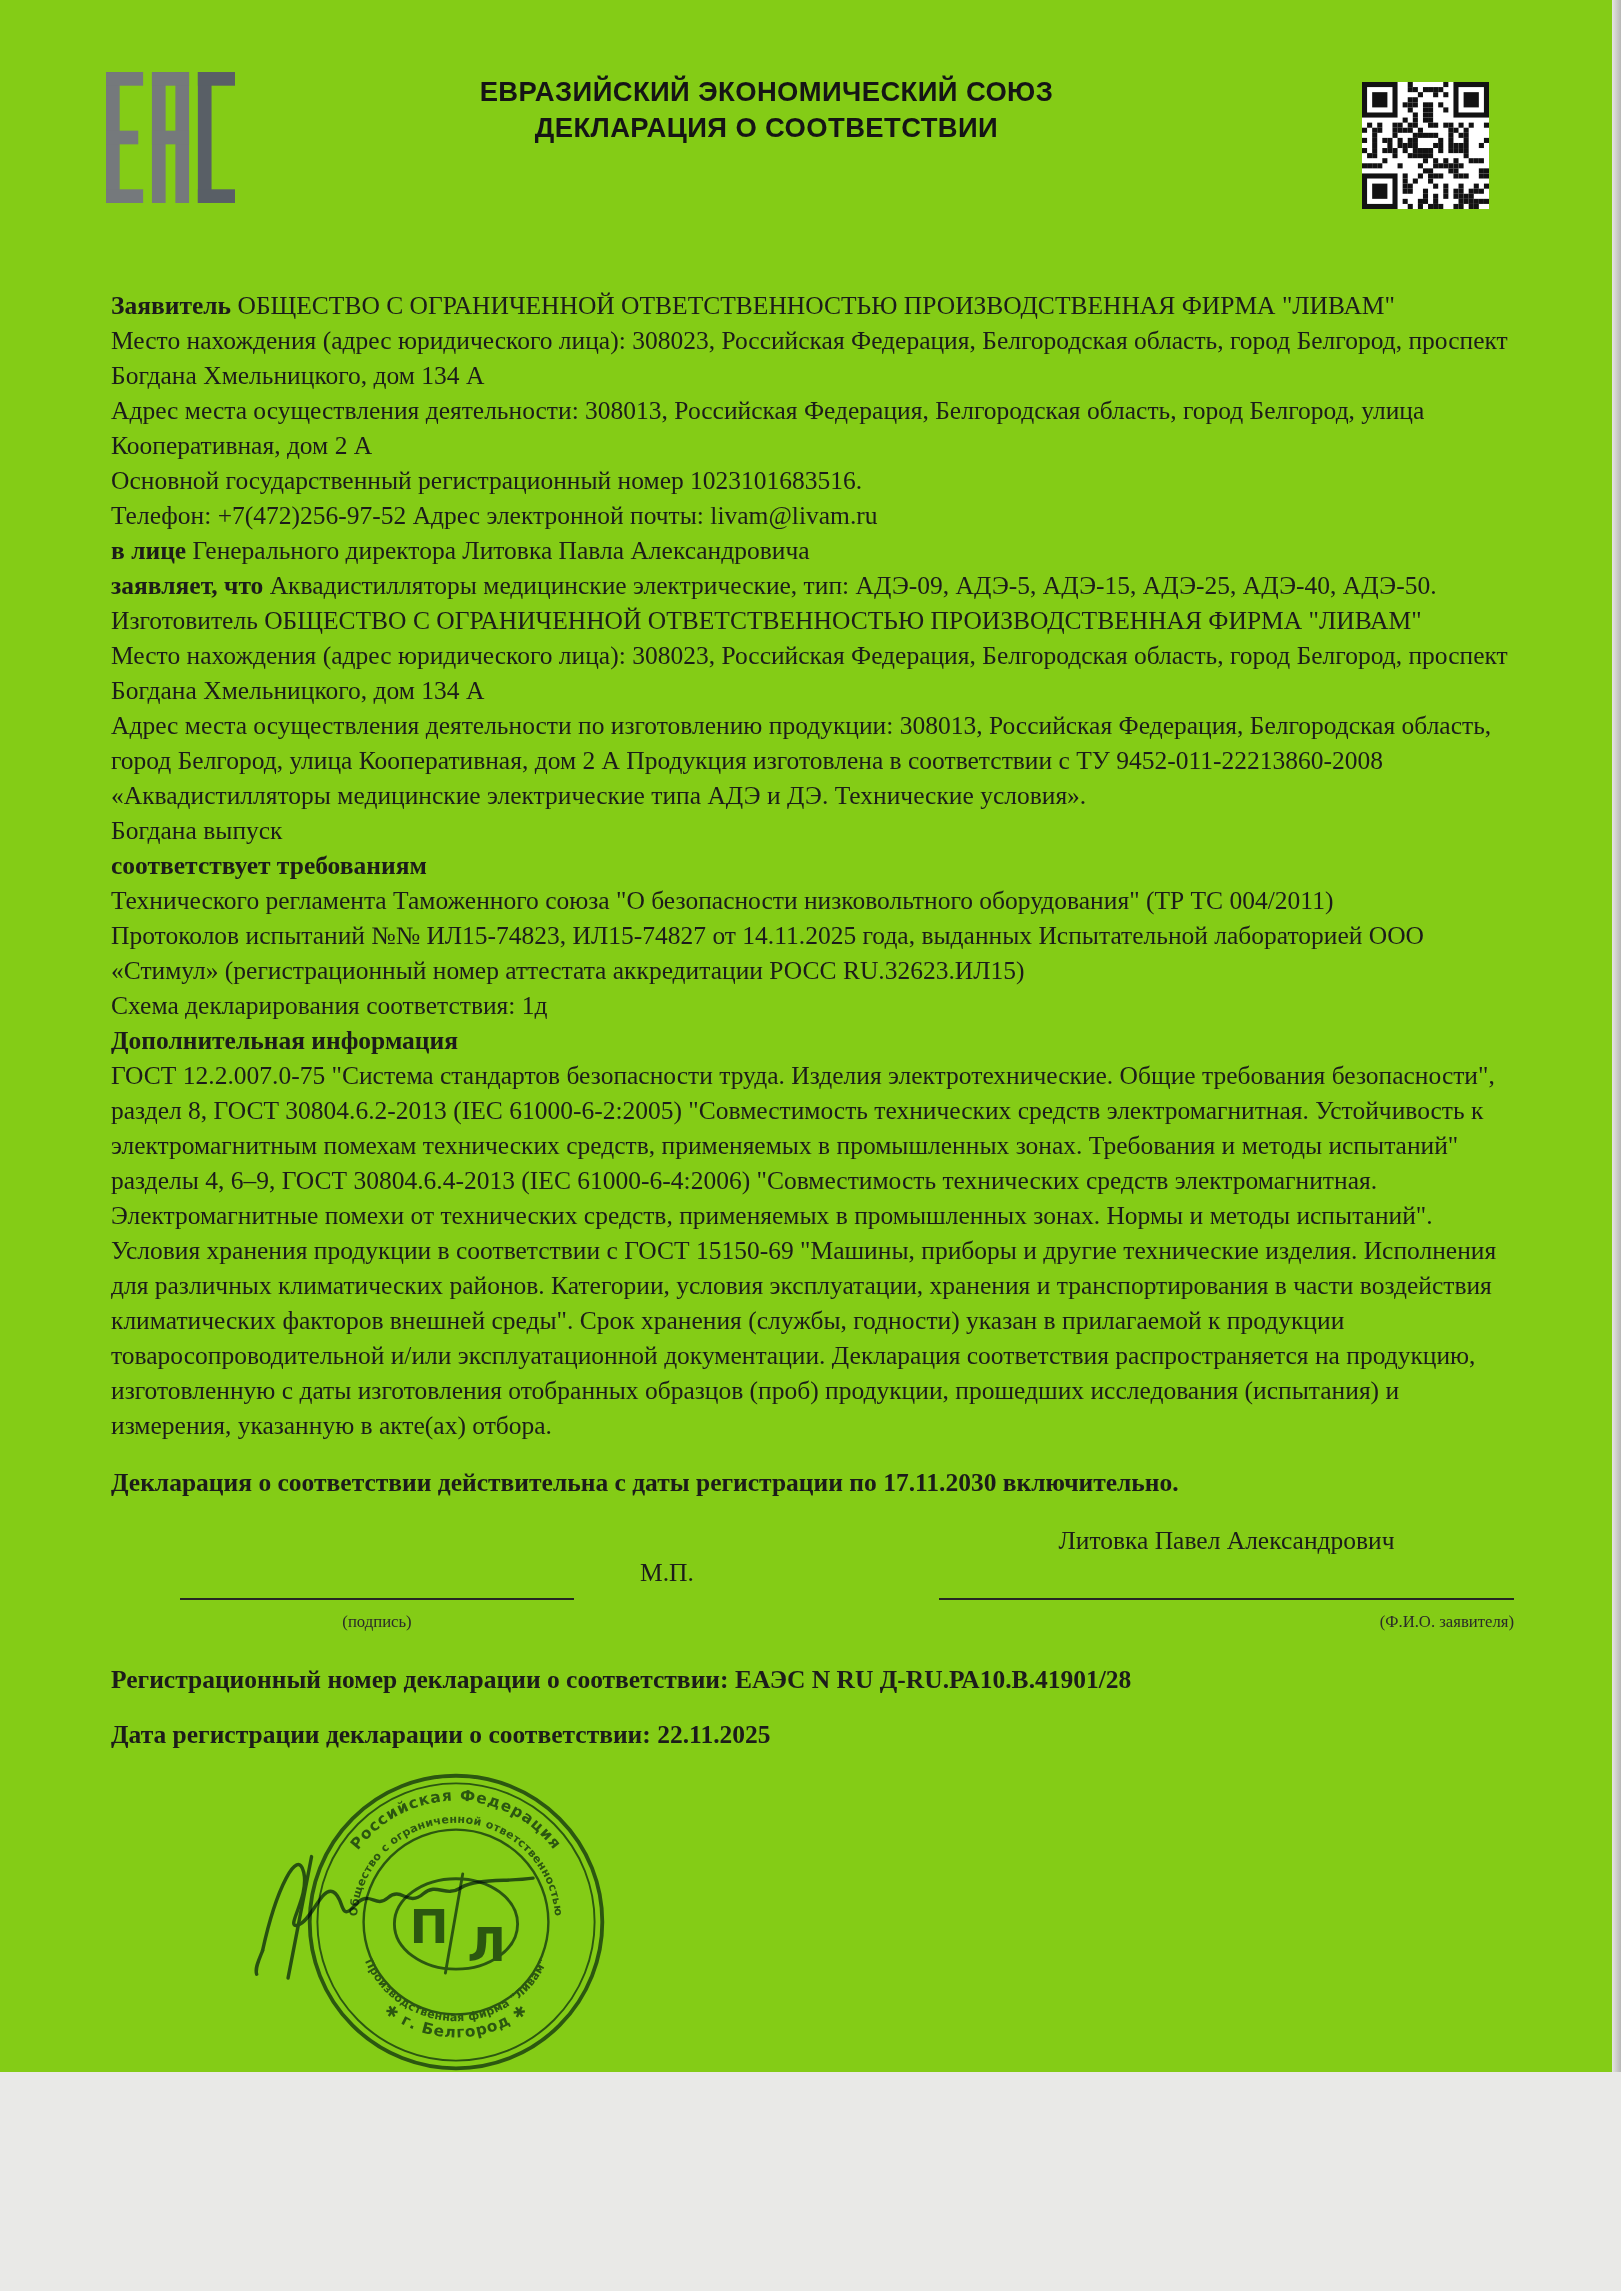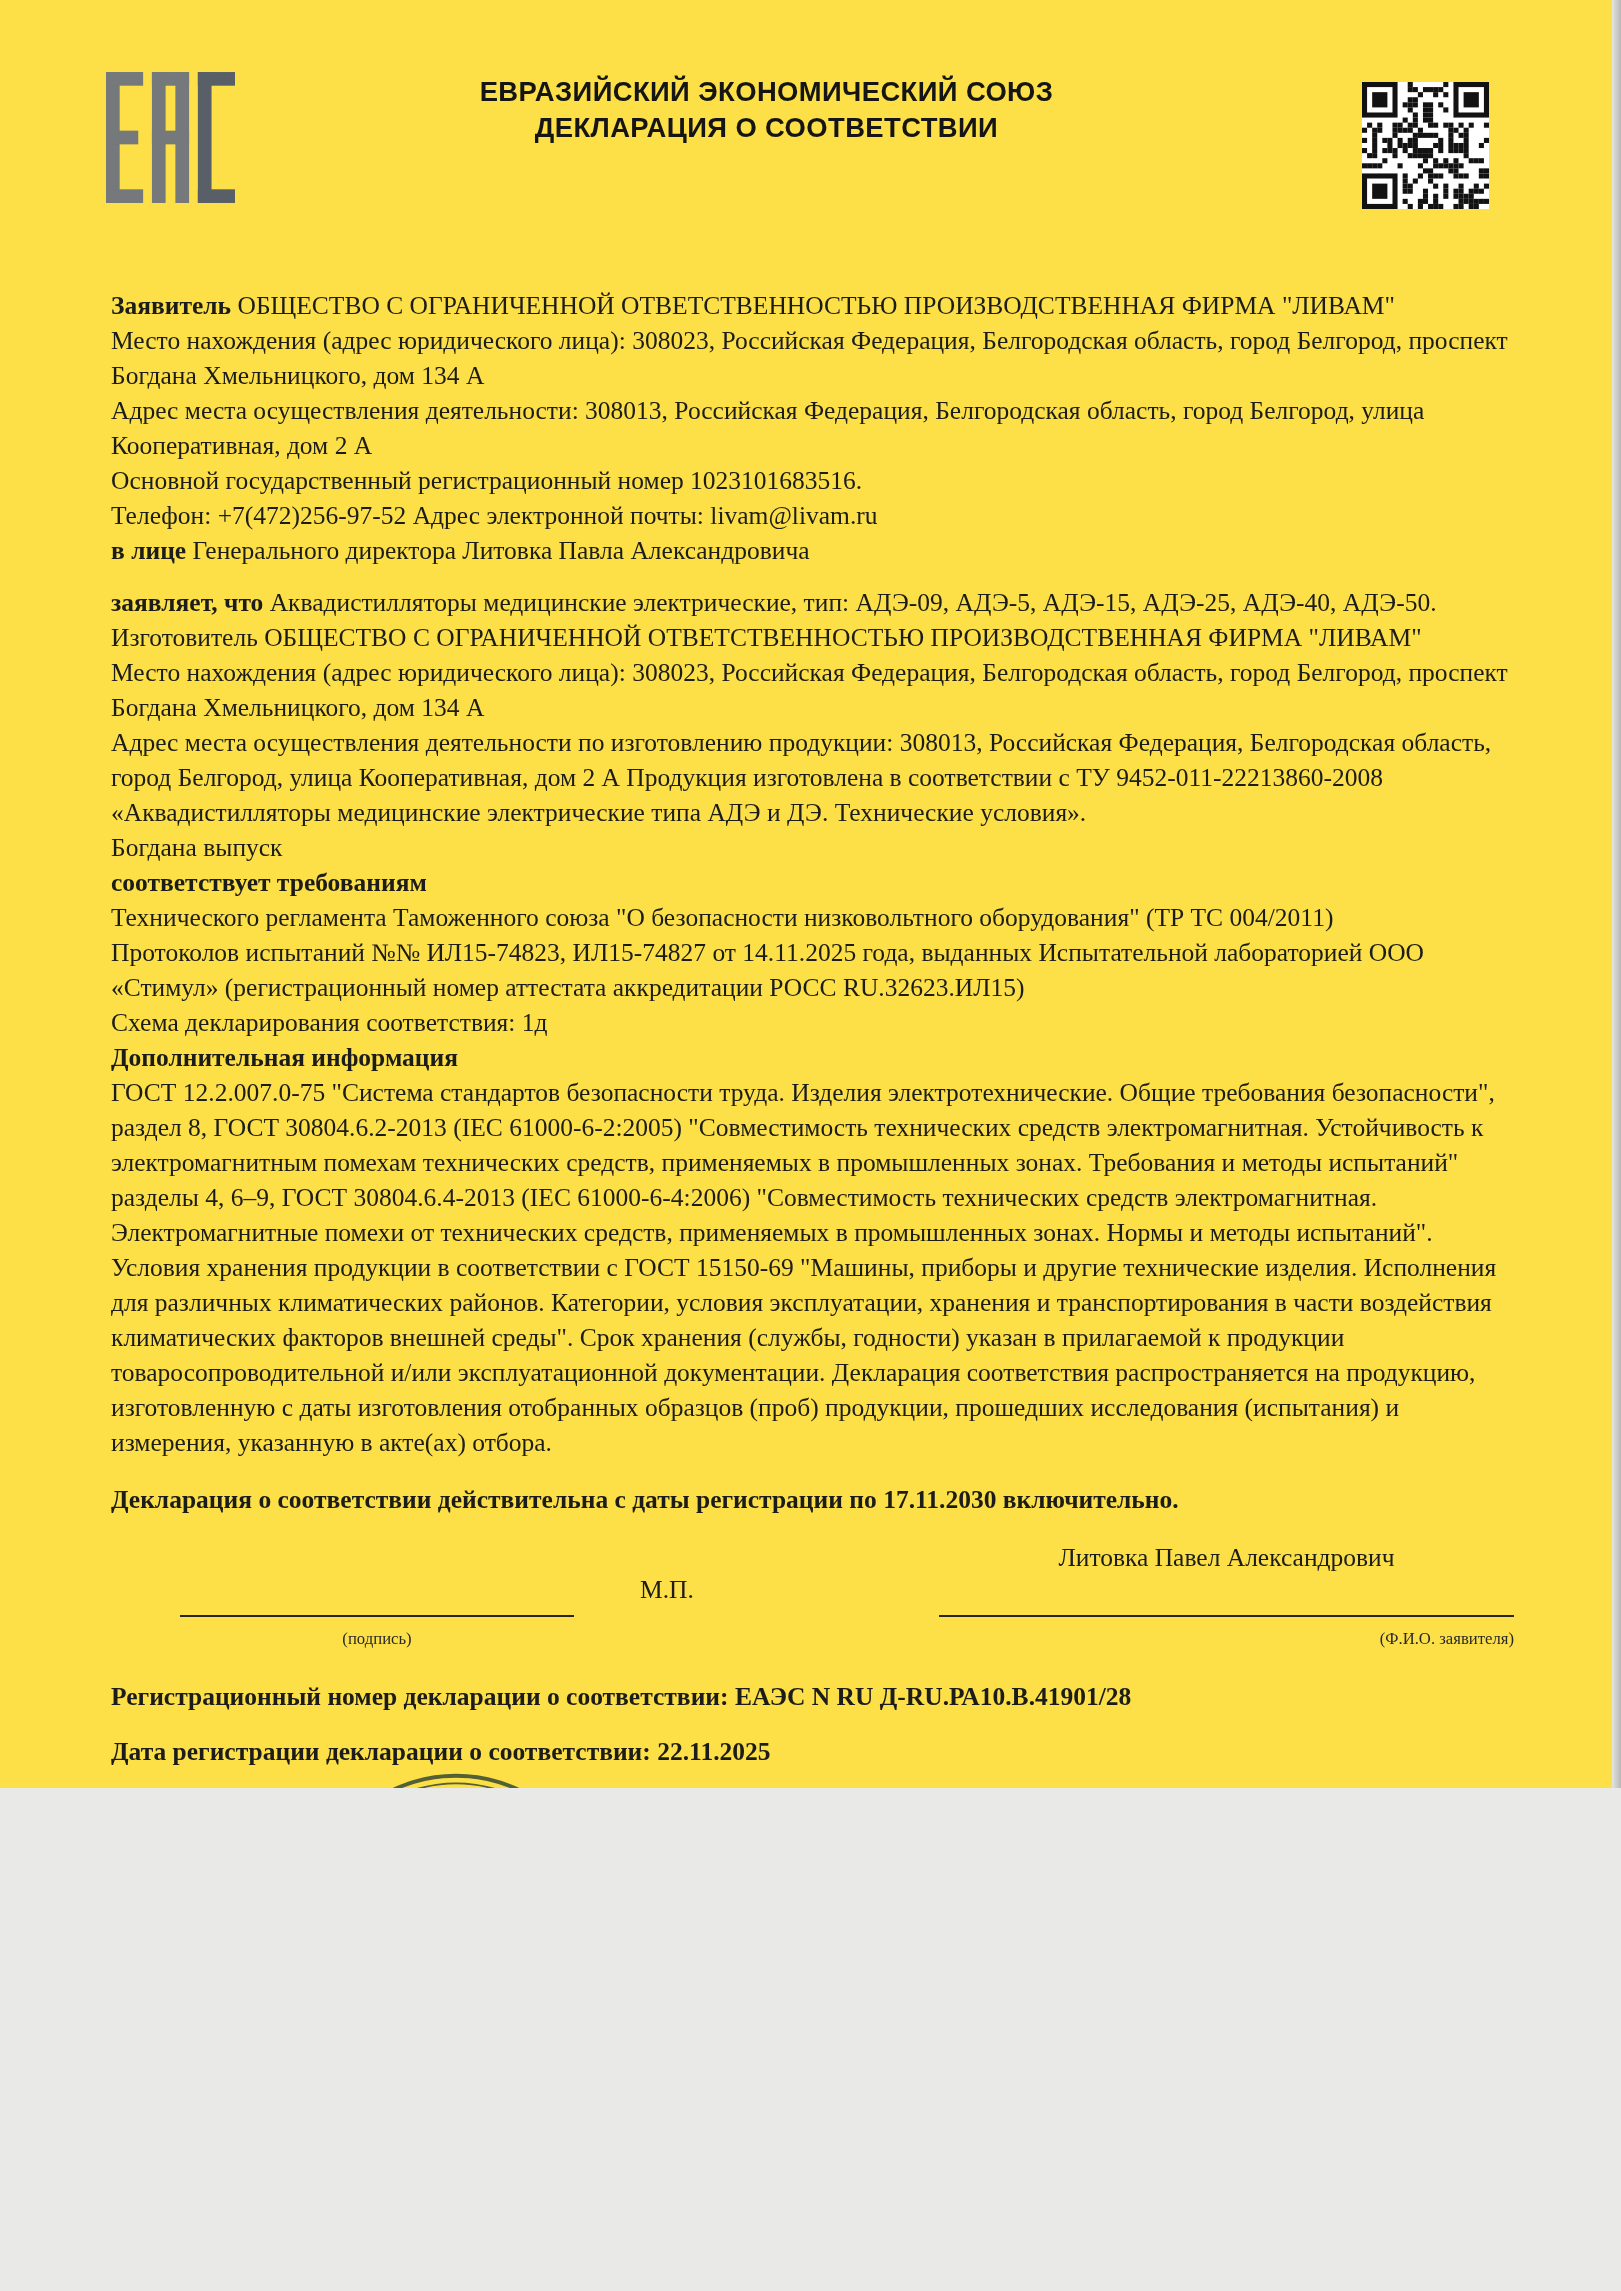--- a/index.html
+++ b/index.html
@@ -1,28 +1,28 @@
 <!DOCTYPE html>
 <html lang="ru"><head>
 <meta charset="utf-8">
 <style>
   html,body{margin:0;padding:0;background:#e9e9e7;}
-  .page{position:relative;width:1621px;height:1788px;background:#fde047;overflow:hidden;
+  .page{position:relative;width:1621px;height:2072px;background:#84cc16;overflow:hidden;
         font-family:"Liberation Serif",serif;color:#1c1c1a;text-decoration:underline;}
   .page::after{content:"";position:absolute;top:0;right:0;width:8.8px;height:100%;
         background:linear-gradient(to right,#e4e4e2,#b7b7b5);}
   .eac{position:absolute;left:106px;top:71px;width:129px;height:133px;}
   .title{position:absolute;top:74px;left:0;width:1533px;text-align:center;
         font-family:"Liberation Sans",sans-serif;font-weight:bold;font-size:27.4px;
         line-height:36px;color:#151515;letter-spacing:0.4px;}
   .qr{position:absolute;left:1362px;top:82px;width:127px;height:127px;}
   .content{position:absolute;left:111px;top:288px;width:1404px;font-size:25.5px;line-height:35px;}
   .doc-p{margin:0;}
   .lead{font-weight:bold;}
-  .gap{margin-top:17px;}
+  .gap{margin-top:0;}
   .gap-sm{margin-top:7.8px;}
   .validity{font-weight:bold;margin-top:21.6px;}
   .sig-area{position:relative;height:131px;}
   .sline{position:absolute;border-bottom:2px solid #262624;}
   .sline-left{left:69px;width:394px;top:98px;}
   .sline-right{left:828px;width:575px;top:98px;}
   .sig-label{position:absolute;top:104px;font-size:16.7px;color:#2a2a28;}
   .sig-label-left{left:69px;width:394px;text-align:center;}
   .sig-label-right{left:828px;width:575px;text-align:right;}
   .mp{position:absolute;left:529px;top:55px;font-size:25.5px;}

